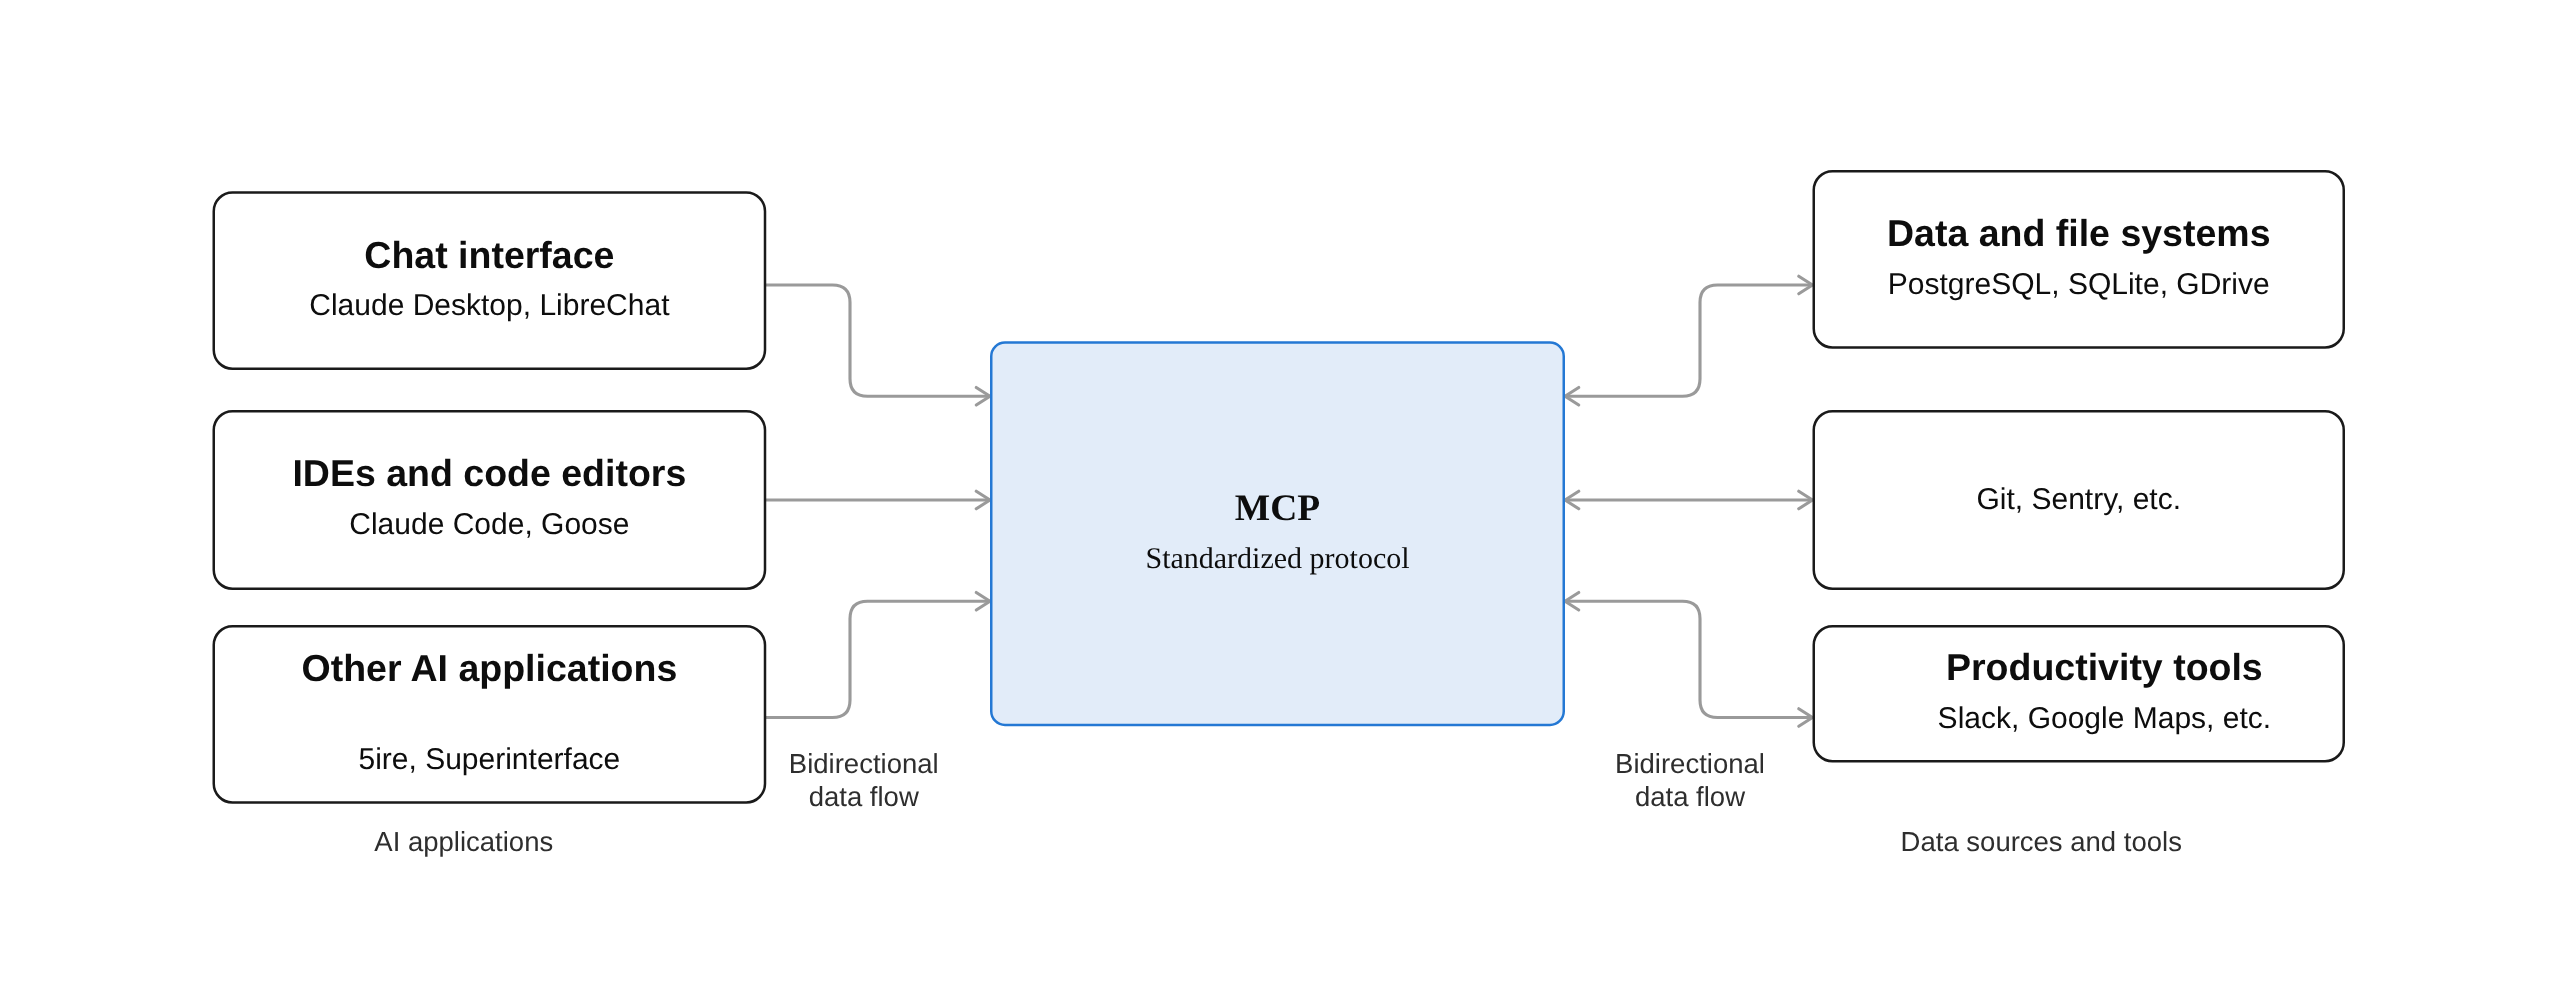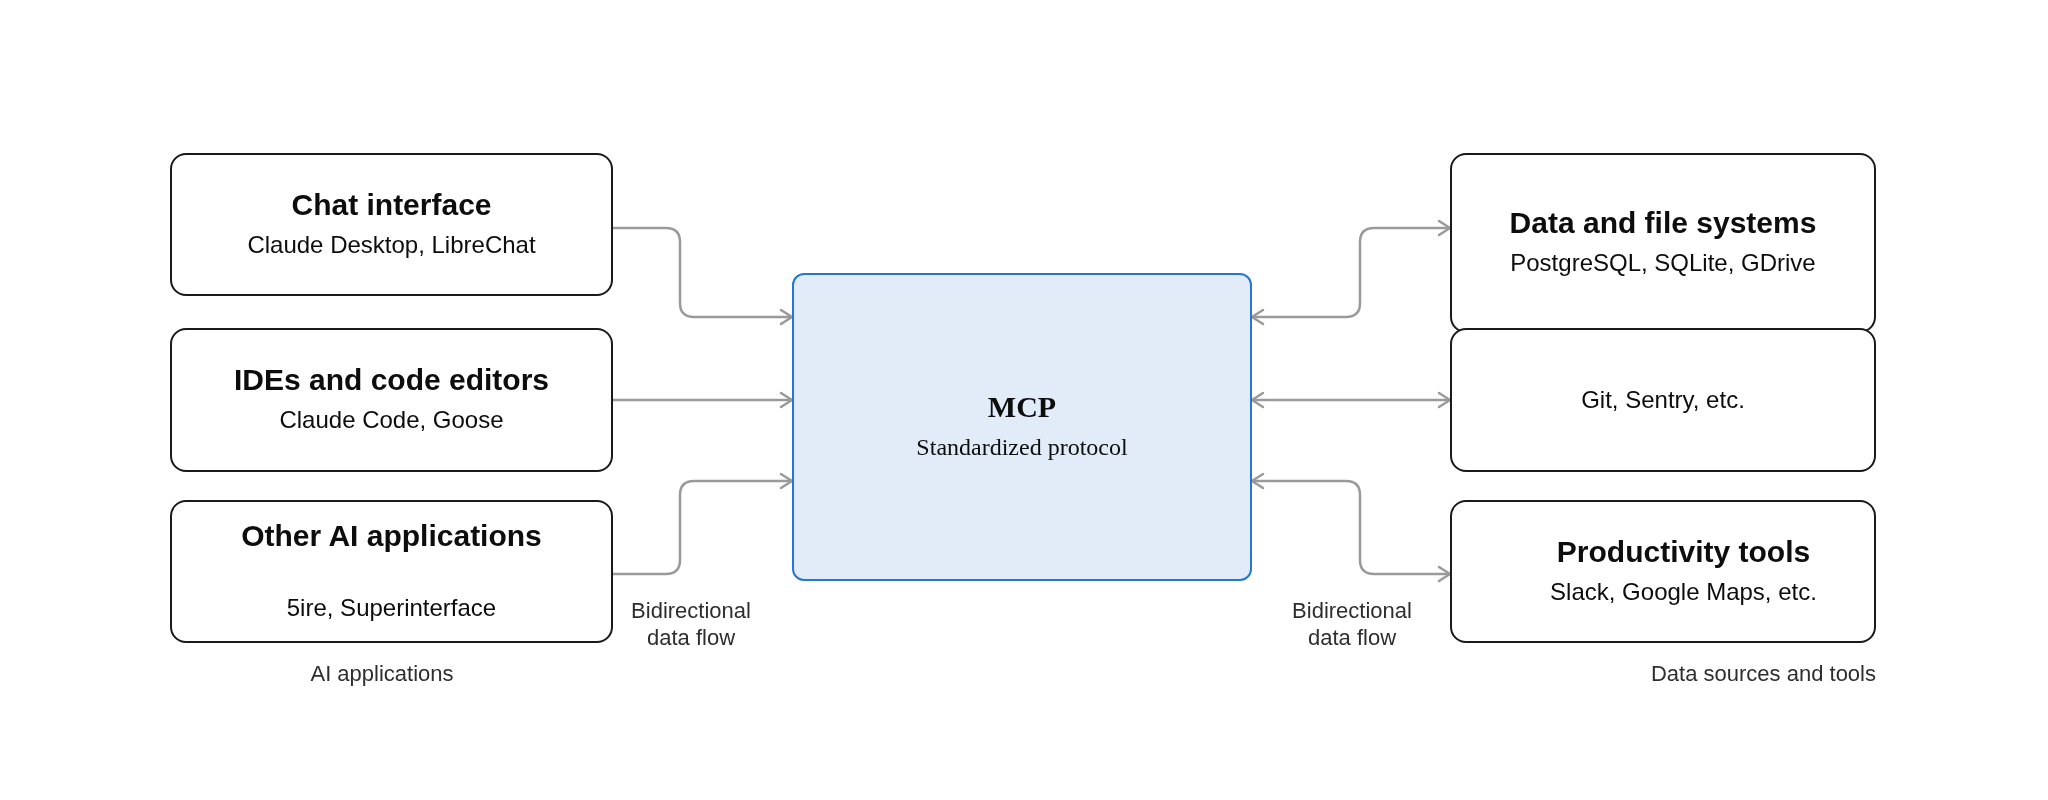--- a/index.html
+++ b/index.html
@@ -63,39 +63,39 @@
     <div class="subtitle">Claude Desktop, LibreChat</div>
   </div>
   <div class="node left-col" style="top:328px;height:144px;">
     <div class="title">IDEs and code editors</div>
     <div class="subtitle">Claude Code, Goose</div>
   </div>
   <div class="node left-col" style="top:500px;height:143px;gap:32px;">
     <div class="title">Other AI applications</div>
     <div class="subtitle">5ire, Superinterface</div>
   </div>
-  <div class="caption" style="left:170px;width:424px;top:661px;">AI applications</div>
+  <div class="caption" style="left:159px;width:424px;top:661px;">AI applications</div>
 
   <div class="node center" style="left:792px;top:273px;width:460px;height:308px;font-family:Liberation Serif, serif;">
     <div class="title">MCP</div>
     <div class="subtitle">Standardized protocol</div>
   </div>
 
-  <div class="node right-col" style="top:153px;height:180px;">
+  <div class="node right-col" style="top:136px;height:143px;">
     <div class="title">Data and file systems</div>
     <div class="subtitle">PostgreSQL, SQLite, GDrive</div>
   </div>
   <div class="node right-col" style="top:328px;height:144px;">
     <div class="subtitle">Git, Sentry, etc.</div>
   </div>
-  <div class="node right-col" style="top:500px;height:143px;padding-left:41px;">
+  <div class="node right-col" style="top:500px;height:110px;padding-left:41px;">
     <div class="title">Productivity tools</div>
     <div class="subtitle">Slack, Google Maps, etc.</div>
   </div>
-  <div class="caption" style="left:1450px;width:426px;top:661px;text-align:right;">Data sources and tools</div>
+  <div class="caption" style="left:1420px;width:426px;top:661px;">Data sources and tools</div>
 
   <div class="flow-label" style="left:571px;width:240px;top:597px;">
     <div>Bidirectional</div>
     <div>data flow</div>
   </div>
   <div class="flow-label" style="left:1232px;width:240px;top:597px;">
     <div>Bidirectional</div>
     <div>data flow</div>
   </div>
 

